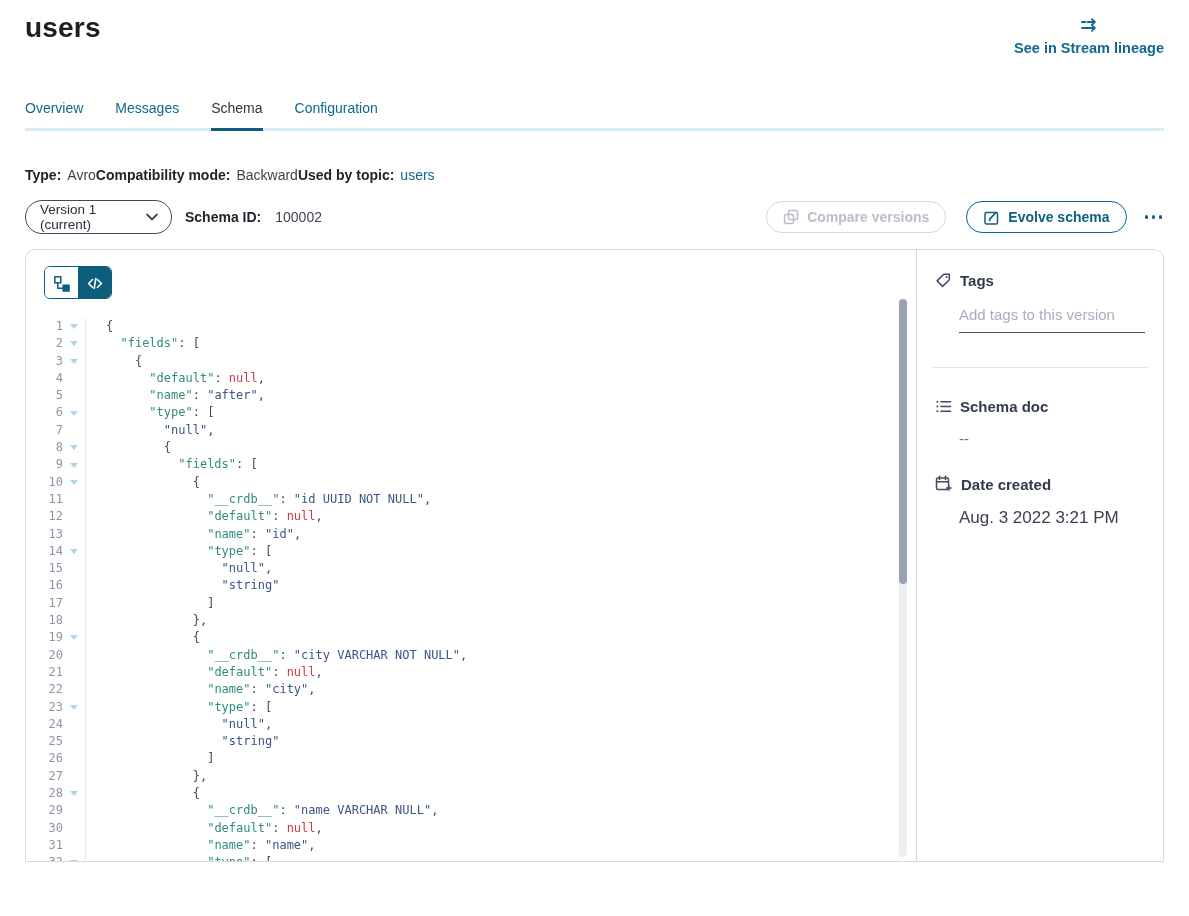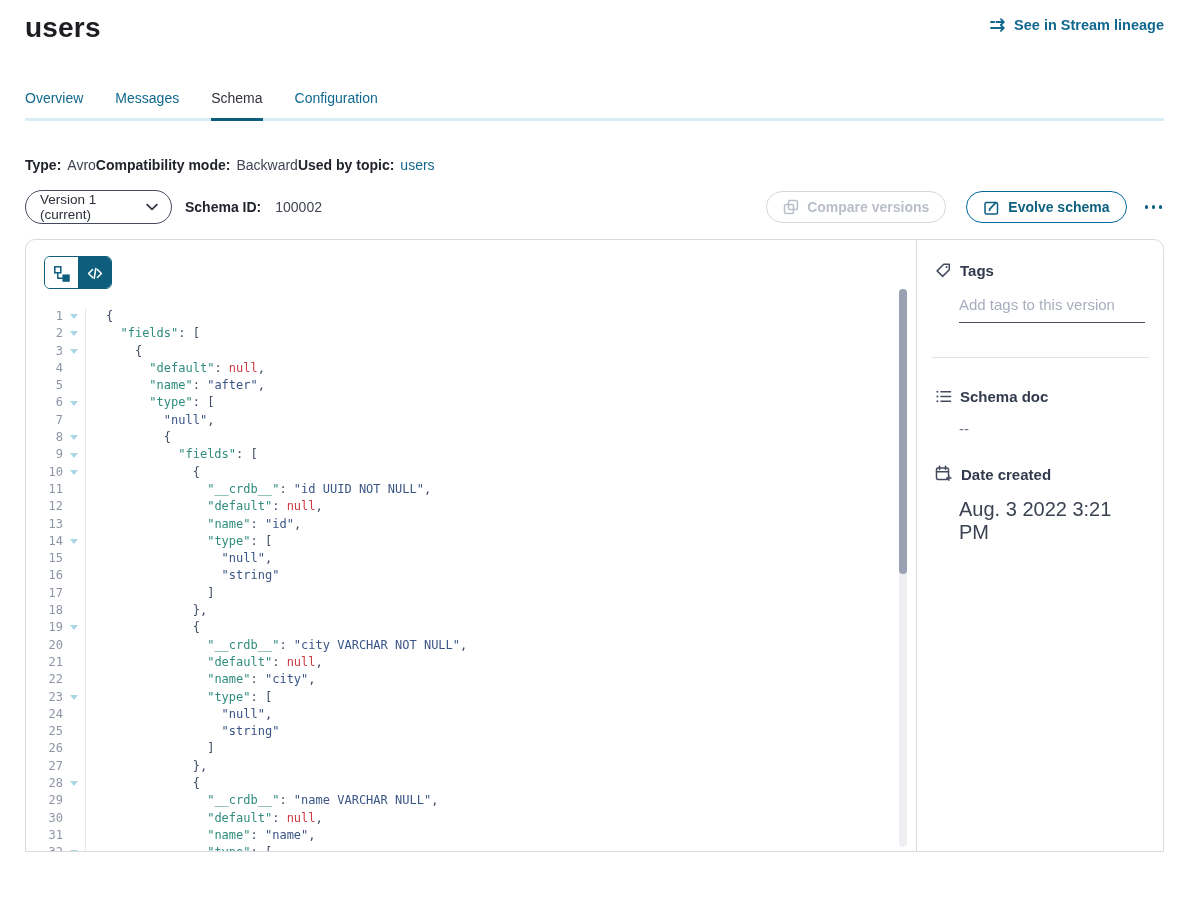--- a/index.html
+++ b/index.html
@@ -7,21 +7,21 @@
   body {
     width:1189px; height:916px; overflow:hidden;
     background:#ffffff; color:#2b2e38;
     font-family:"Liberation Sans", sans-serif;
   }
   .page { padding:0 25px; }
 
   
   .header { display:flex; justify-content:space-between; align-items:flex-start; padding-top:10px; }
   .page-title { margin:0; font-size:28px; line-height:36px; font-weight:800; color:#1c1e21; letter-spacing:.2px; }
-  .lineage-link { display:flex; align-items:center; gap:7px; margin-top:7px; color:#11688e; font-size:14.5px; font-weight:600; cursor:pointer; }
+  .lineage-link { display:flex; align-items:center; gap:7px; margin-top:7px; color:#11688e; font-size:14.5px; font-weight:600; cursor:pointer;flex-direction:column; }
 
   
   .tabs { display:flex; gap:32px; margin-top:44px; border-bottom:3px solid #d8edf4; align-items:flex-end; }
   .tab { font-size:14px; font-weight:500; color:#11688e; padding-bottom:12px; cursor:pointer; }
   .tab.active { color:#30333a; border-bottom:3px solid #0d5e7c; margin-bottom:-3px; }
 
   
   .vk { margin-top:31px; display:flex; align-items:center; gap:28px; }
   .value-btn { background:#0d5e7c; color:#fff; border:none; border-radius:6px; padding:8px 15px; font-size:13.5px; font-weight:600; cursor:pointer; font-family:inherit; }
   .key-btn { background:none; border:none; color:#11688e; font-size:13.5px; font-weight:600; cursor:pointer; font-family:inherit; padding:0; }
@@ -69,21 +69,21 @@
   
   .sidebar { width:247px; flex:none; border-left:1px solid #d8dade; padding:22px 18px 0 18px; }
   .side-h { display:flex; align-items:center; gap:8px; font-size:15px; font-weight:700; color:#323a4d; }
   .side-h svg { flex:none; }
   .tags-input { display:block; margin:17px 0 0 24px; width:calc(100% - 24px); border:none; border-bottom:1.5px solid #4a4f63; outline:none; font-size:15px; font-family:inherit; color:#3b4252; padding:0 0 9px 0; background:transparent; }
   .tags-input::placeholder { color:#a8aebd; }
   .side-divider { border:none; border-top:1px solid #e2e3e6; margin:34px -4px 0 -3px; }
   .sec-doc { margin-top:30px; }
   .sec-date { margin-top:28px; }
   .side-val { margin:15px 0 0 24px; font-size:15px; color:#6e7582; }
-  .side-val.dark { font-size:20px; color:#3b4252; }
+  .side-val.dark { font-size:17px; color:#3b4252; }
 </style>
 </head>
 <body>
 
 <div class="page">
 
   <div class="header">
     <h1 class="page-title">users</h1>
     <div class="lineage-link">
       <span style="display:flex;">

